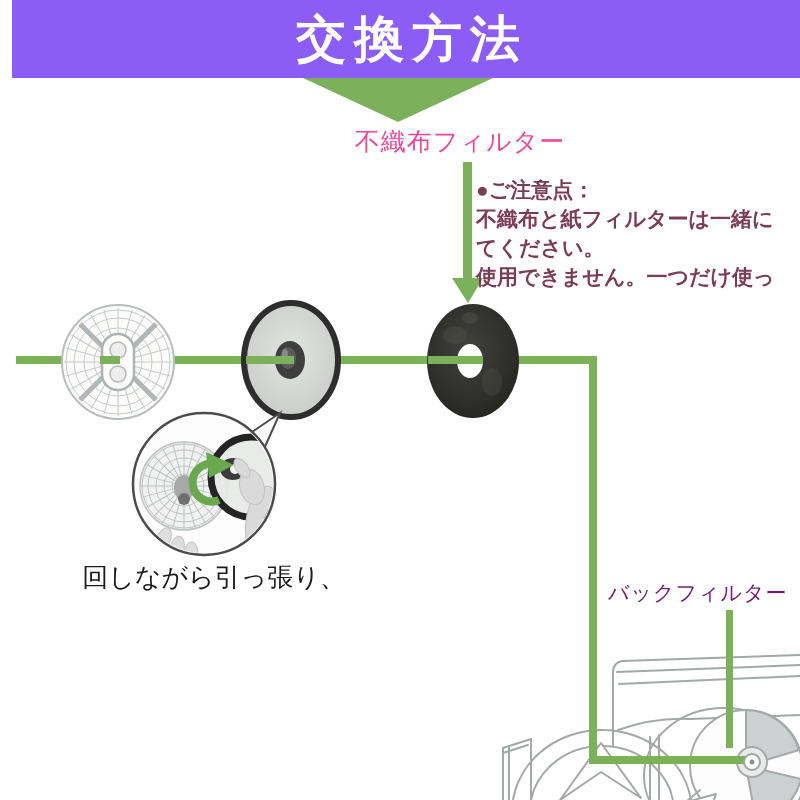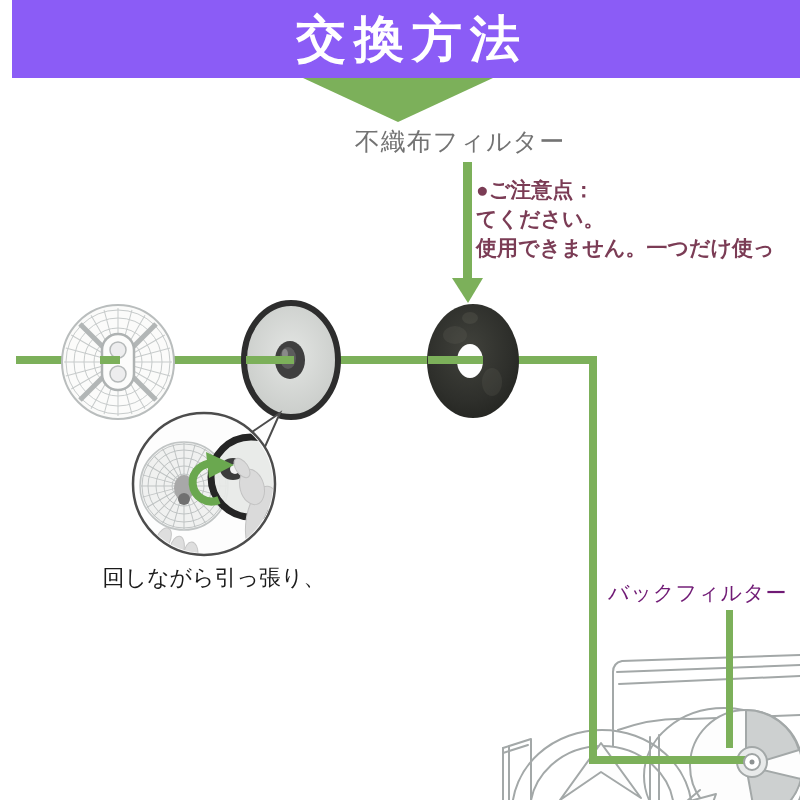--- a/index.html
+++ b/index.html
@@ -12,29 +12,29 @@
     background:#8b5cf6;
   }
   .header .title{
     display:block;width:100%;height:78px;line-height:78px;text-align:center;
     color:#ffffff;font-family:"Liberation Sans","DejaVu Sans",sans-serif;
     font-weight:bold;font-size:50px;letter-spacing:8px;
   }
   .svg-layer{position:absolute;left:0;top:0;width:800px;height:800px;}
   .label-top{
     position:absolute;left:300px;top:125px;width:320px;text-align:center;
-    font-size:25px;color:#737373;letter-spacing:1px;
+    font-size:25px;color:#ec4899;letter-spacing:1px;
   }
   .note{
     position:absolute;left:476px;top:176px;width:300px;
     color:#7b3c55;font-weight:bold;font-size:21px;line-height:29px;
   }
   .caption{
     position:absolute;left:18px;top:560px;width:392px;text-align:center;
-    font-size:22px;line-height:35px;color:#1b1b1b;
+    font-size:26px;line-height:35px;color:#1b1b1b;
   }
   .label-back{
     position:absolute;left:608px;top:579px;width:190px;
     font-size:21px;letter-spacing:1px;color:#701a75;
   }
 </style>
 </head>
 <body>
 
 <div class="stage">
@@ -210,20 +210,21 @@
           <polygon points="206,452 234,465 209,478" fill="#6aa84f"></polygon>
         </g>
       </g>
     </g>
   </svg>
 
   <div class="label-top">不織布フィルター</div>
 
   <div class="note">
     <div>●ご注意点：</div>
+    <div>不織布と紙フィルターは一緒に</div>
     <div>てください。</div>
     <div>使用できません。一つだけ使っ</div>
   </div>
 
   <div class="caption">
     <div>回しながら引っ張り、</div>
   </div>
 
   <div class="label-back">バックフィルター</div>
 

